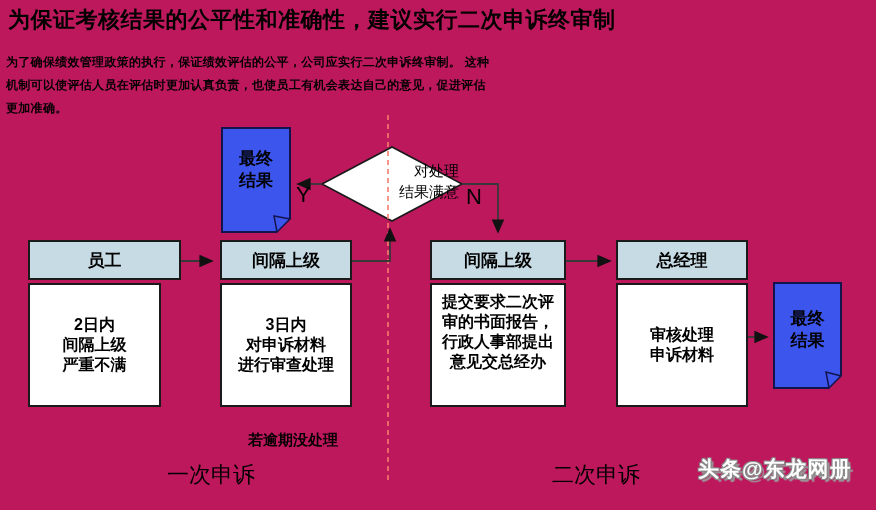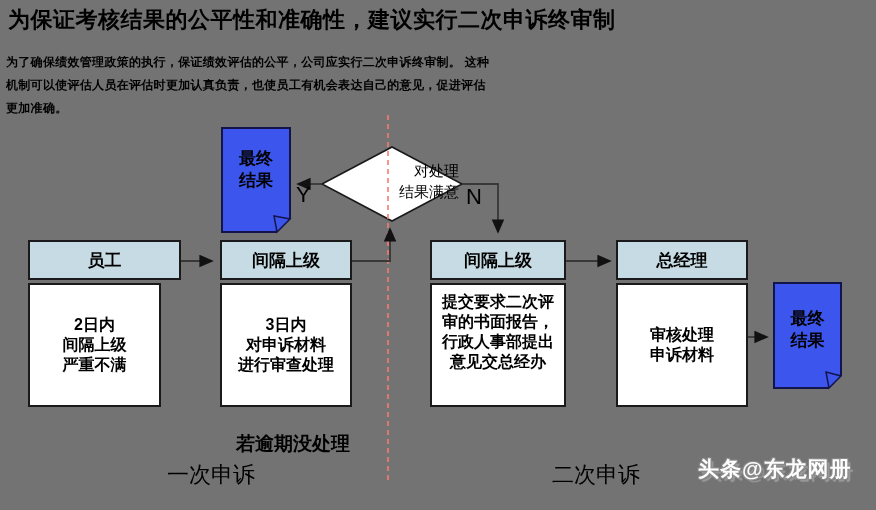--- a/index.html
+++ b/index.html
@@ -1,17 +1,17 @@
 <!DOCTYPE html>
 <html><head>
 <meta charset="utf-8">
 <style>
   html,body{margin:0;padding:0;background:#fff;}
   #stage{
-    position:relative;width:876px;height:510px;background:#737373;overflow:hidden;
+    position:relative;width:876px;height:510px;background:#be185d;overflow:hidden;
     font-family:"Liberation Sans","DejaVu Sans",sans-serif;color:#000;
   }
   .pre{white-space:pre-line;}
   #title{
     position:absolute;left:8px;top:5px;width:860px;
     font-size:22px;font-weight:bold;letter-spacing:.5px;
   }
   #intro{
     position:absolute;left:6px;top:51px;width:864px;
     font-size:12px;font-weight:bold;line-height:23px;letter-spacing:.3px;
@@ -44,21 +44,21 @@
   #hdr-employee{left:28px;width:153px;}
   #bod-employee{left:28px;width:133px;}
   #hdr-skip{left:220px;width:132px;}
   #bod-skip{left:220px;width:132px;}
   #hdr-hr{left:430px;width:136px;}
   #bod-hr{left:430px;width:136px;}
   #hdr-gm{left:616px;width:132px;}
   #bod-gm{left:616px;width:132px;}
   #overdue-note{
     position:absolute;left:213px;top:431px;width:160px;text-align:center;
-    font-size:19px;font-weight:bold;
+    font-size:15px;font-weight:bold;
   }
   .stage-label{position:absolute;top:460px;font-size:22px;}
   #stage-first{left:167px;}
   #stage-second{left:552px;}
   #watermark{
     position:absolute;left:698px;top:455px;width:176px;
     font-size:21px;font-weight:bold;letter-spacing:1px;color:#fdfdfd;
     text-shadow:-1px -1px 0 #8a8a8a,1px -1px 0 #8a8a8a,-1px 1px 0 #8a8a8a,
                  1px 1px 0 #8a8a8a,3px 3px 1px #9a9a9a;
   }

